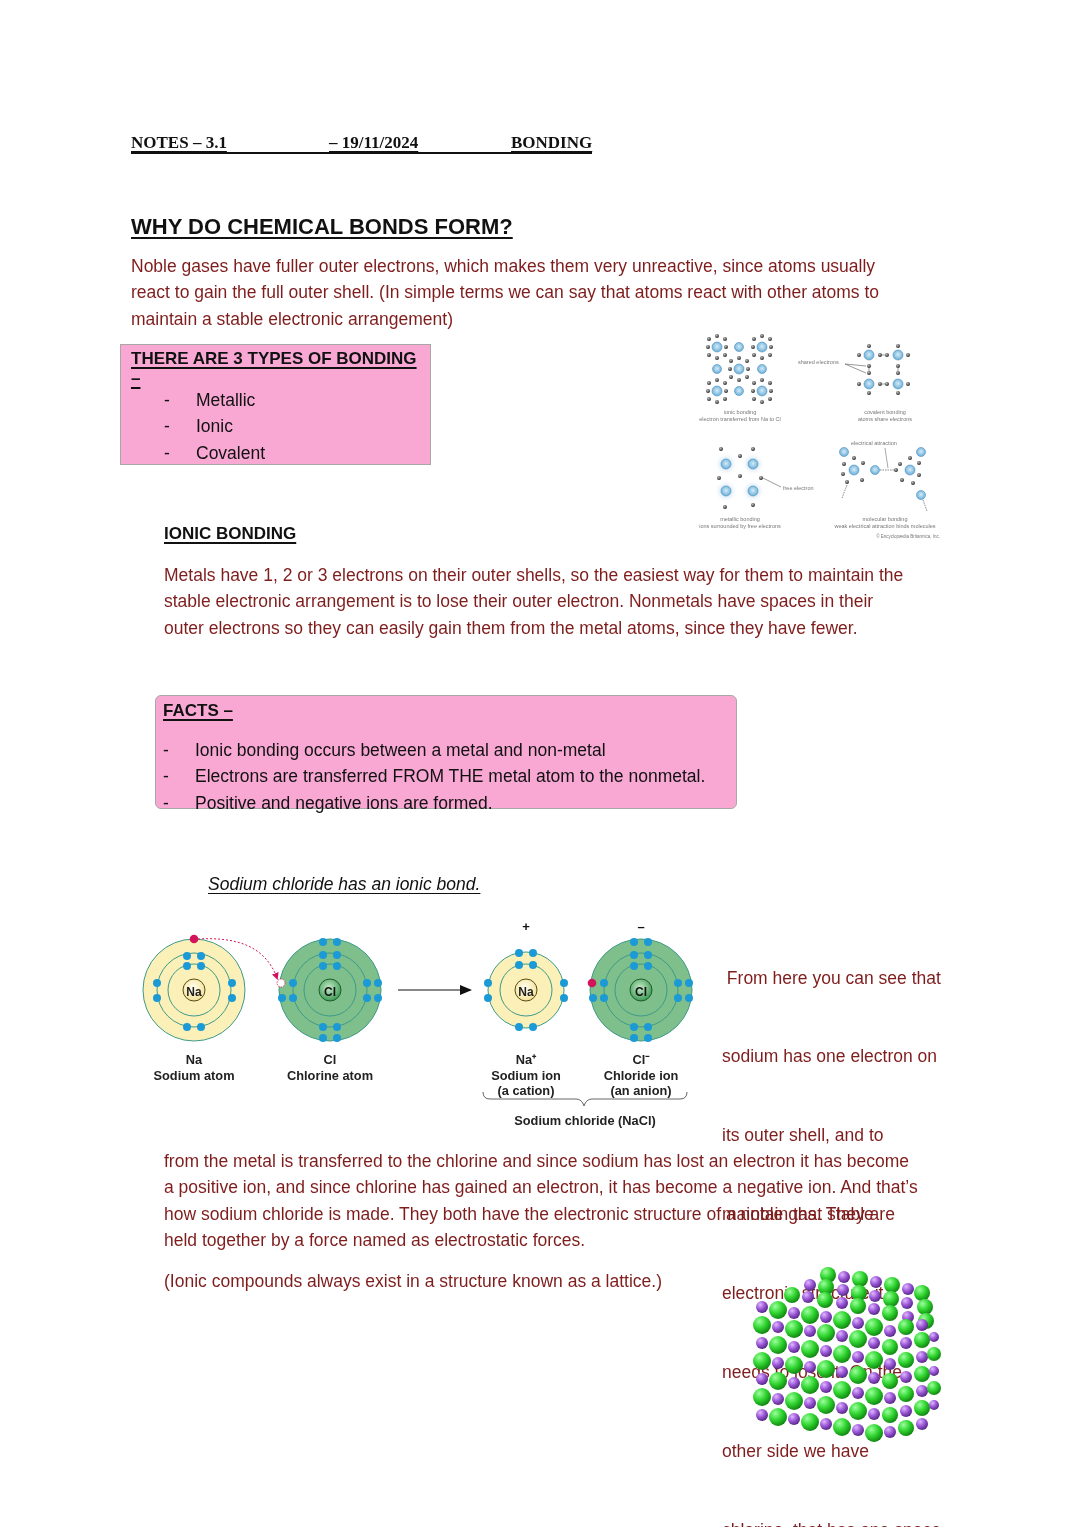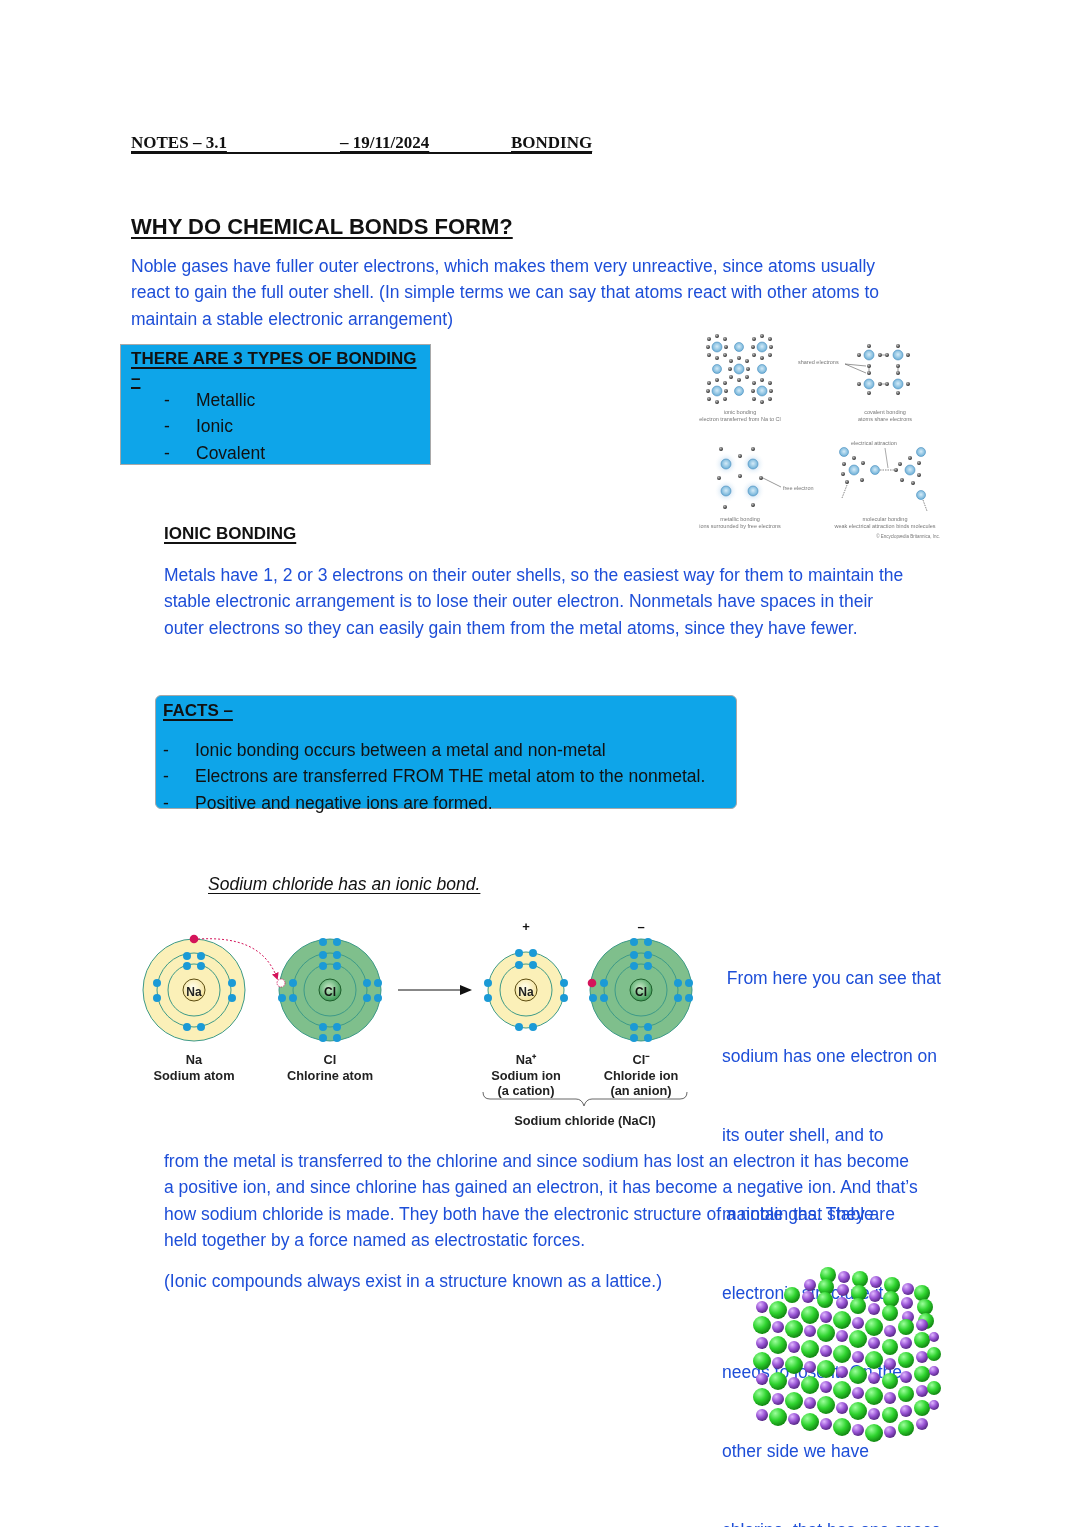--- a/index.html
+++ b/index.html
@@ -1,34 +1,34 @@
 <!DOCTYPE html>
 <html><head>
   <meta charset="utf-8">
   <style>
     * { box-sizing: border-box; margin: 0; padding: 0; }
     html, body { width: 1080px; height: 1527px; background: #ffffff; }
     body { position: relative; font-family: "Liberation Sans", "DejaVu Sans", sans-serif; color: #111; overflow: hidden; }
     .abs { position: absolute; }
-    .txt { font-size: 17.5px; line-height: 26.3px; color: #1d4ed8; }
+    .txt { font-size: 17.5px; line-height: 26.3px; color: #7f1d1d; }
     .bold-u { font-weight: bold; text-decoration: underline; text-underline-offset: 3px; text-decoration-thickness: 1.5px; }
     .header-row span { position: absolute; top: 0; font-size: 17px; font-weight: bold; text-decoration: underline; text-underline-offset: 3px; }
     .header-line { position: absolute; left: 131px; top: 152px; width: 461px; height: 1.5px; background: #111; }
-    .box { position: absolute; border: 1.5px solid #a8a8a8; background: #0ea5e9; }
+    .box { position: absolute; border: 1.5px solid #a8a8a8; background: #f9a8d4; }
     .bullet { display: flex; font-size: 17.5px; line-height: 26.3px; }
     .bullet .dash { width: 33px; padding-left: 1px; }
     .figure-cap { font-family: "Liberation Sans", sans-serif; font-weight: bold; font-size: 12.8px; text-align: center; line-height: 15.5px; color: #222; }
     .tiny { font-family: "Liberation Sans", sans-serif; font-size: 5.5px; color: #777; text-align: center; line-height: 6.5px; }
   </style>
 </head>
 <body>
 
 <div class="abs header-row" style="left:0; top:133px; width:1080px; height:24px;font-family:Liberation Serif, serif;">
   <span style="left:131px;">NOTES – 3.1</span>
-  <span style="left:340px;">– 19/11/2024</span>
+  <span style="left:329px;">– 19/11/2024</span>
   <span style="left:511px;">BONDING</span>
 </div>
 <div class="header-line"></div>
 
 <div class="abs bold-u" style="left:131px; top:214px; font-size:22px;">WHY DO CHEMICAL BONDS FORM?</div>
 <div class="abs txt" style="left:131px; top:253px; width:820px;">
   <div>Noble gases have fuller outer electrons, which makes them very unreactive, since atoms usually</div>
   <div>react to gain the full outer shell. (In simple terms we can say that atoms react with other atoms to</div>
   <div>maintain a stable electronic arrangement)</div>
 </div>

